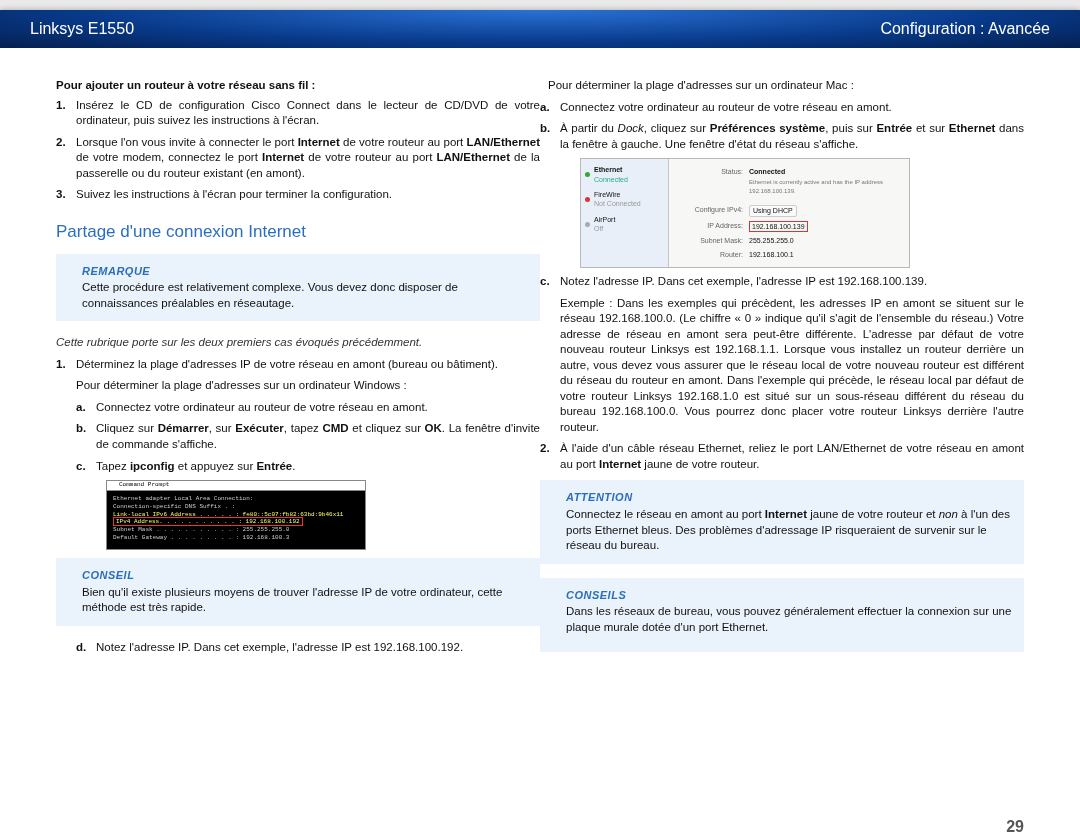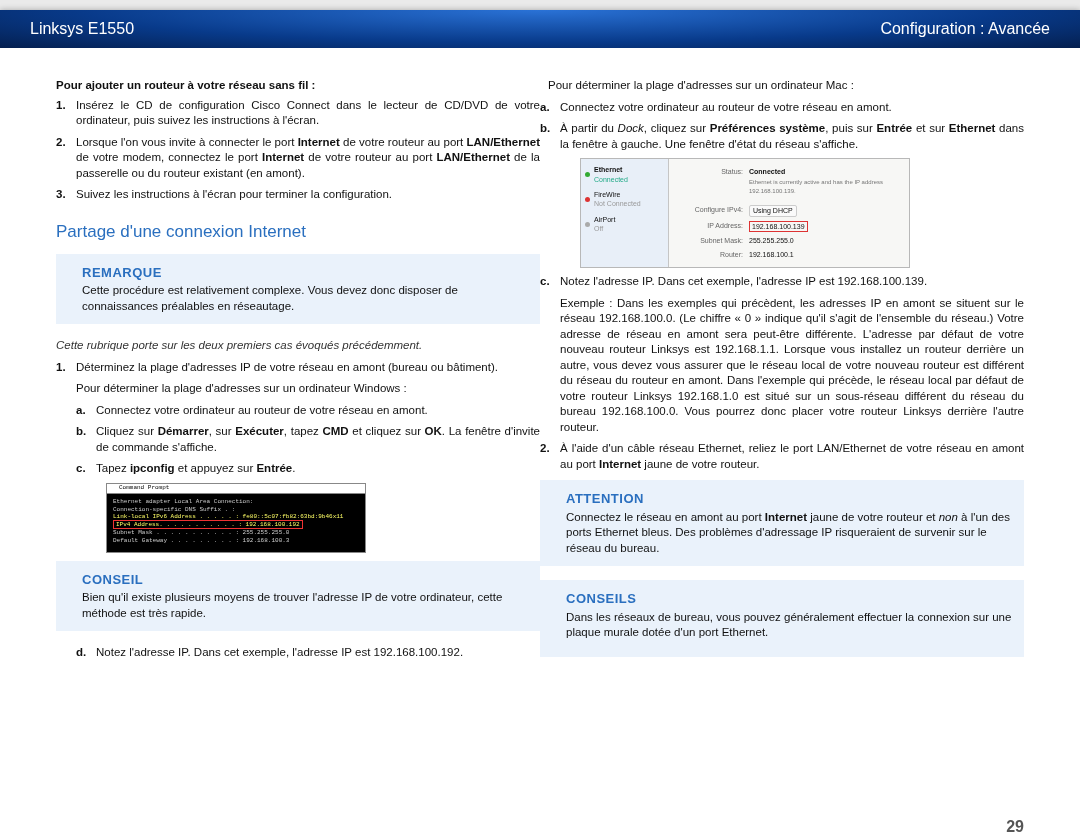--- a/index.html
+++ b/index.html
@@ -54,23 +54,24 @@
   .note-box {
     background: #eaf2fb;
     padding: 10px 12px 10px 26px;
     margin: 8px 0 14px 0;
     font-size: 11.5px;
   }
   .note-title {
     color: #2a6fbf;
     font-weight: 700;
     text-transform: uppercase;
-    font-size: 13px;
+    font-size: 11px;
     letter-spacing: 0.5px;
     margin-bottom: 2px;
+    font-style: italic;
   }
   .italic { font-style: italic; color: #333; }
   .indent { padding-left: 20px; margin-bottom: 6px; text-align: justify; }
   .cmd-img {
     width: 260px;
     height: 70px;
     margin: 6px 0 6px 50px;
     border: 1px solid #888;
     background: #000;
     position: relative;

